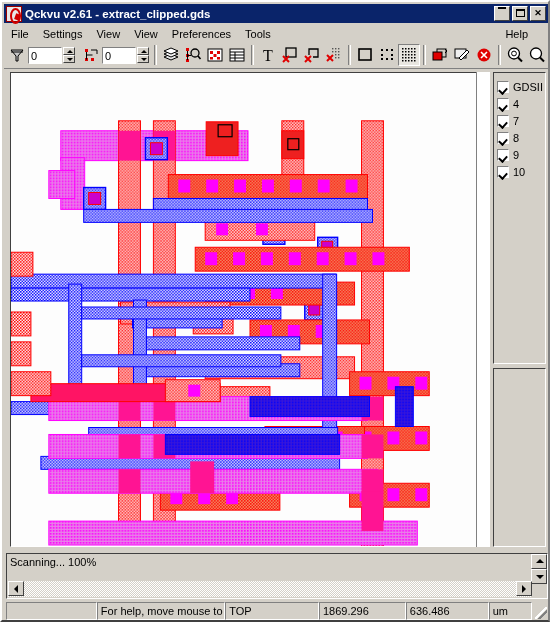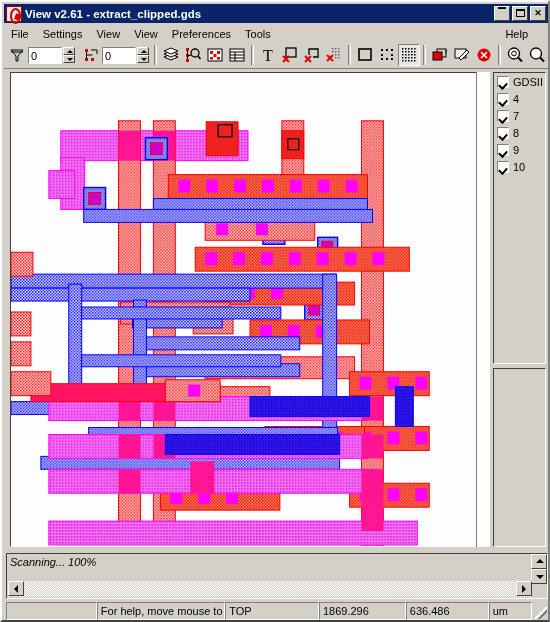--- a/index.html
+++ b/index.html
@@ -115,21 +115,21 @@
   }
   #canvas{position:absolute;left:0;top:0;width:100%;height:100%;}
   
   #layer-panel{
     position:absolute;left:491px;top:70px;width:53px;height:292px;
     background:#d4d0c8;
     border:1px solid;border-top-color:#404040;border-left-color:#404040;
     border-right-color:#fff;border-bottom-color:#fff;
     box-sizing:border-box;padding:3px 0 0 3px;
   }
-  .layer-row{display:flex;align-items:flex-start;height:17px;}
+  .layer-row{display:flex;align-items:flex-end;height:17px;}
   .lcheck{
     width:12px;height:12px;background:#fff;flex:none;
     border:1px solid;border-top-color:#808080;border-left-color:#808080;
     border-right-color:#fff;border-bottom-color:#fff;
     box-sizing:border-box;position:relative;margin-right:4px;
   }
   .lcheck.on:after{
     content:"";position:absolute;left:2px;top:4px;width:4px;height:6px;
     border:solid #000;border-width:0 2px 2px 0;transform:rotate(42deg);
   }
@@ -141,21 +141,20 @@
     border-right-color:#fff;border-bottom-color:#fff;
     box-sizing:border-box;
   }
   
   #msgpane{
     position:absolute;left:4px;top:551px;width:542px;height:46px;
     background:#d4d0c8;
     border:1px solid;border-top-color:#404040;border-left-color:#404040;
     border-right-color:#fff;border-bottom-color:#fff;
     box-sizing:border-box;
-    font-style:italic;
   }
   #msgtext{position:absolute;left:3px;top:2px;font-size:11px;color:#000;}
   #msg-vscroll{
     position:absolute;right:0px;top:0px;width:16px;height:30px;background:#d4d0c8;
   }
   .sb-btn{
     width:16px;height:15px;background:#d4d0c8;
     border:1px solid;border-top-color:#fff;border-left-color:#fff;
     border-right-color:#404040;border-bottom-color:#404040;
     box-sizing:border-box;position:relative;
@@ -200,21 +199,21 @@
     background:#fff;border-left:1px solid #808080;
   }
 </style>
 </head>
 <body>
 
 <div id="app">
 
   <div id="titlebar">
     <div id="title-icon"></div>
-    <div id="title-text">View v2.61 - extract_clipped.gds</div>
+    <div id="title-text">Qckvu v2.61 - extract_clipped.gds</div>
     <div id="win-btns">
       <div class="winbtn min">
           <span class="glyph"></span>
         </div>
       <div class="winbtn max">
           <span class="glyph"></span>
         </div>
       <div class="winbtn">
           <span class="glyph">✕</span>
         </div>

